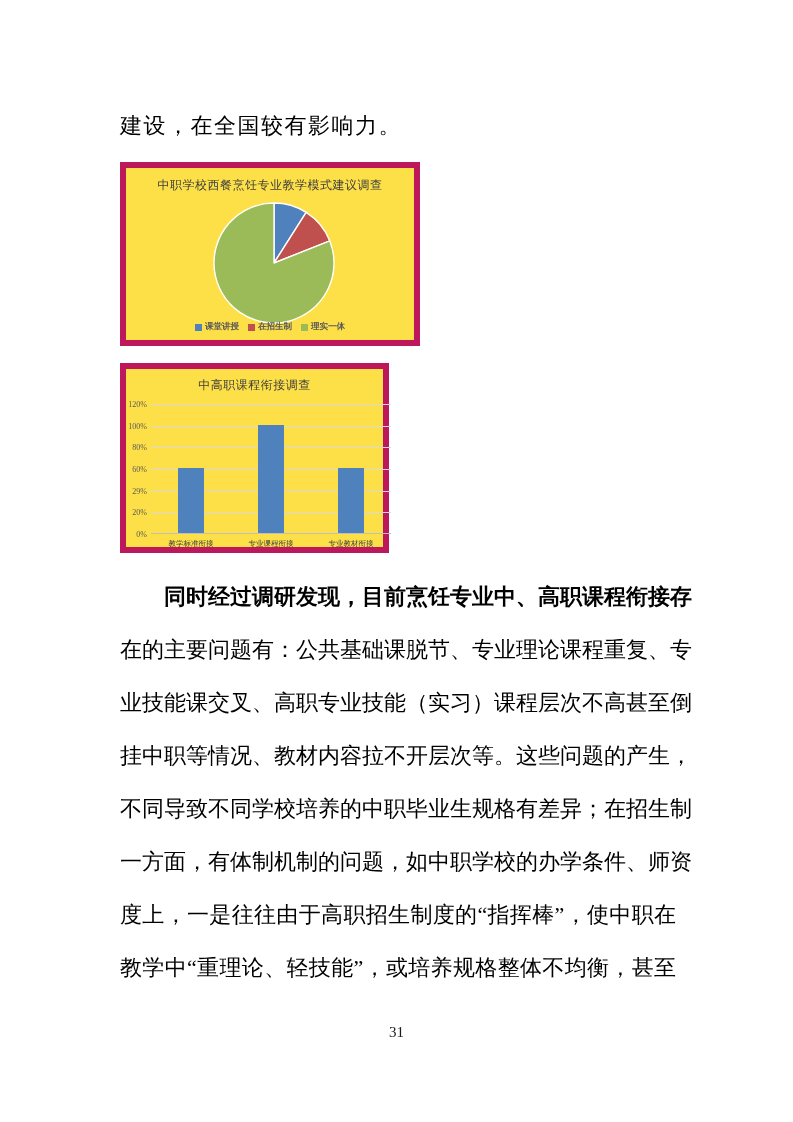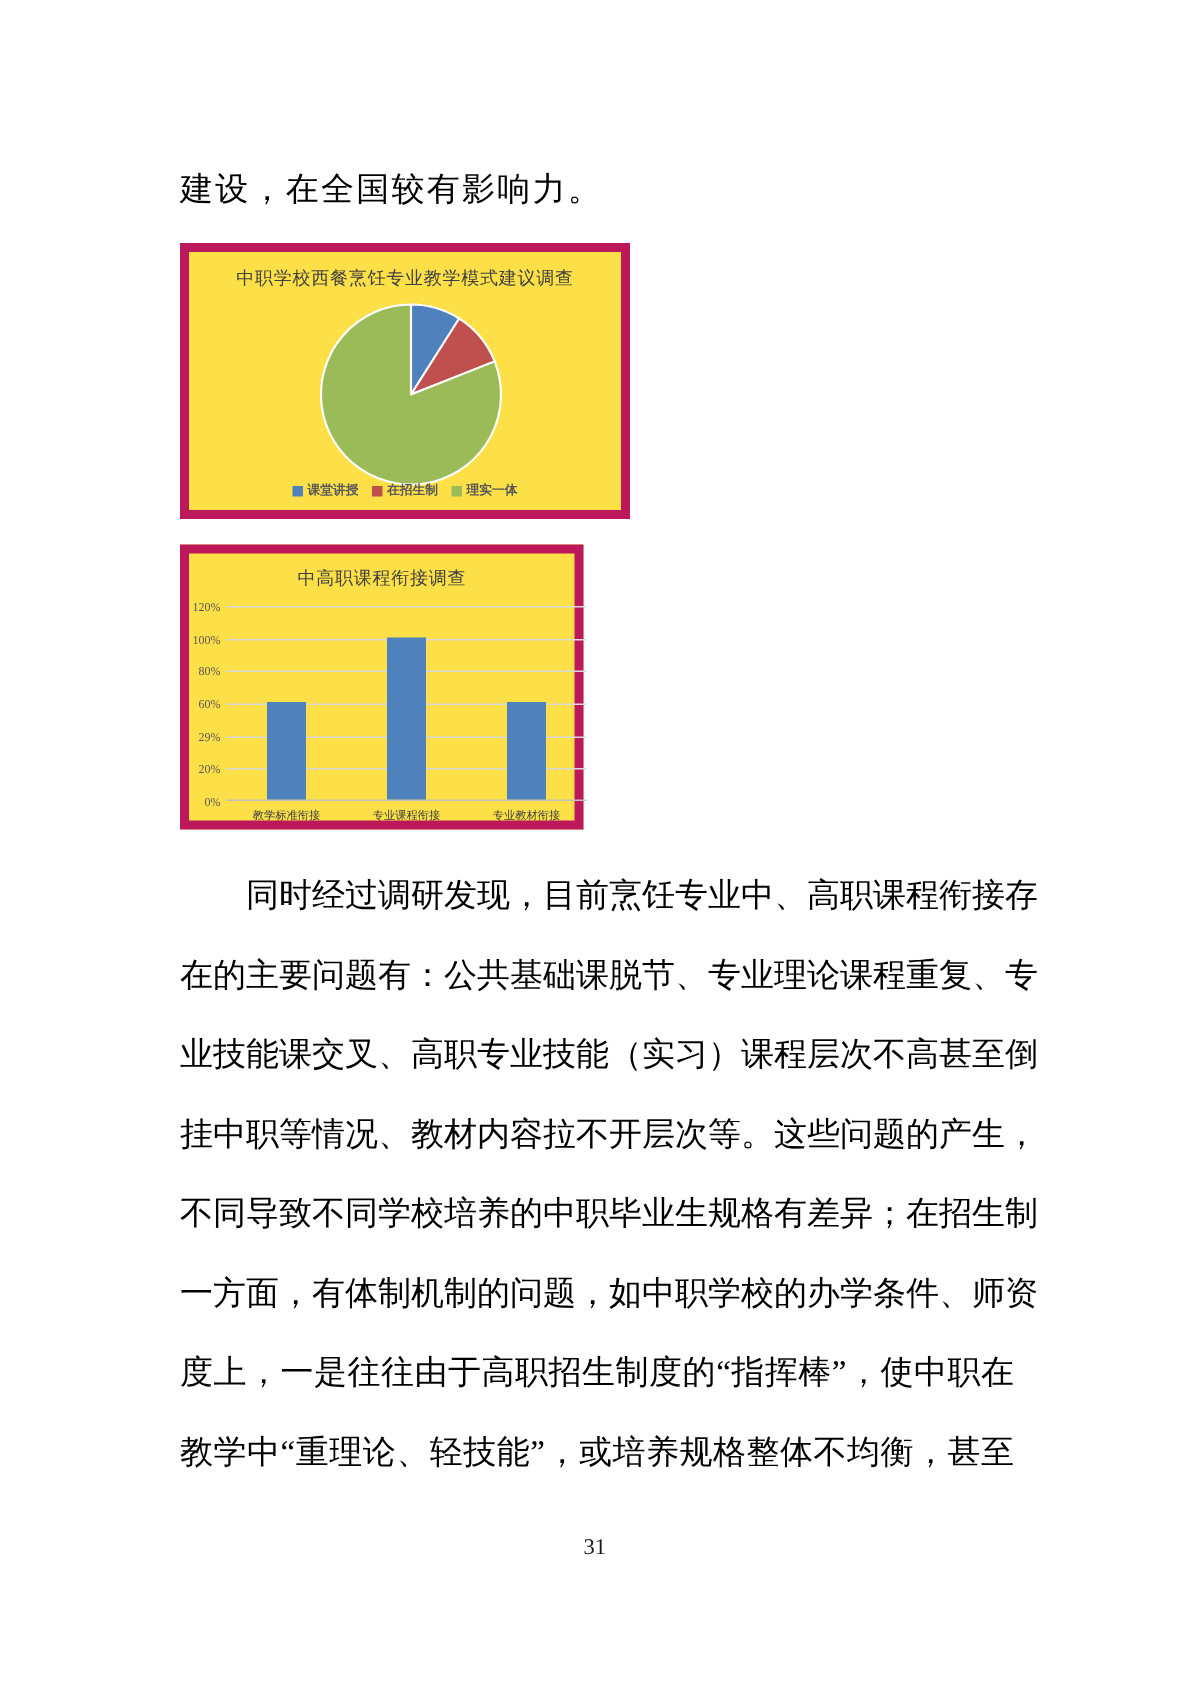--- a/index.html
+++ b/index.html
@@ -63,21 +63,21 @@
     white-space:nowrap; overflow:visible;
   }
 
   
   .paragraph { position:absolute; left:120px; top:570px; width:556px; }
   .para-line {
     height:53px; line-height:53px; font-size:22px;
     text-align:justify; text-align-last:justify;
     white-space:nowrap; overflow:visible;
   }
-  .para-line.indent { padding-left:44px; }
+  .para-line.indent { padding-left:44px;font-weight:bold; }
 
   
   .page-number {
     position:absolute; left:0; top:1024px; width:100%;
     text-align:center; font-size:15px; color:#1a1a1a;
   }
 </style>
 </head>
 <body>
 

